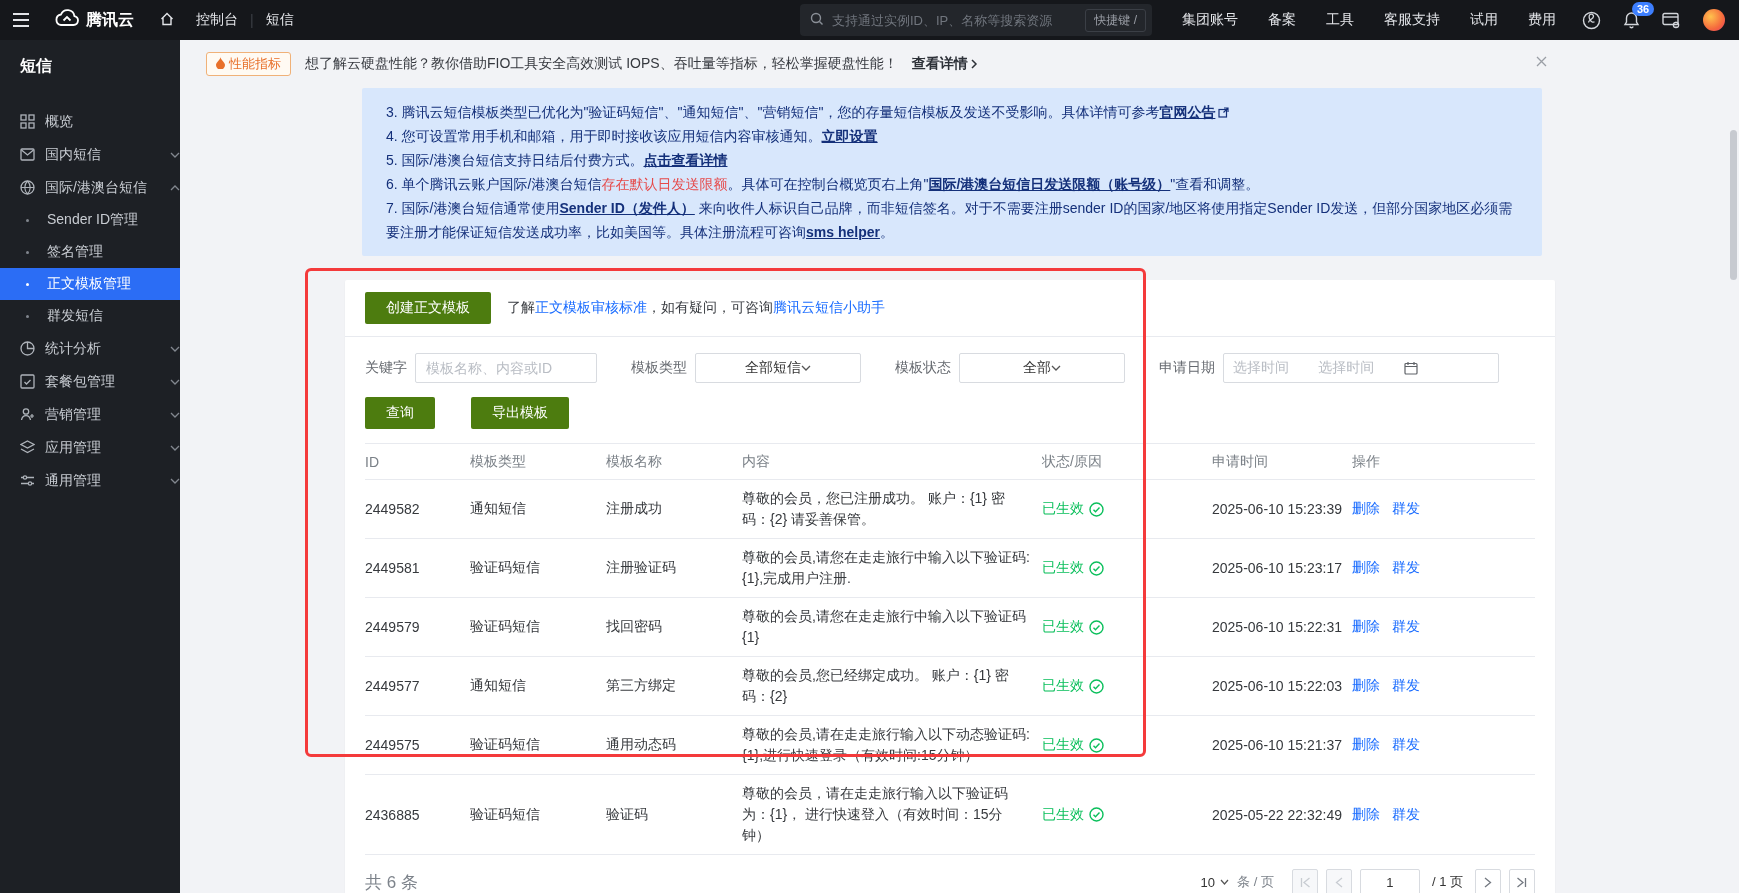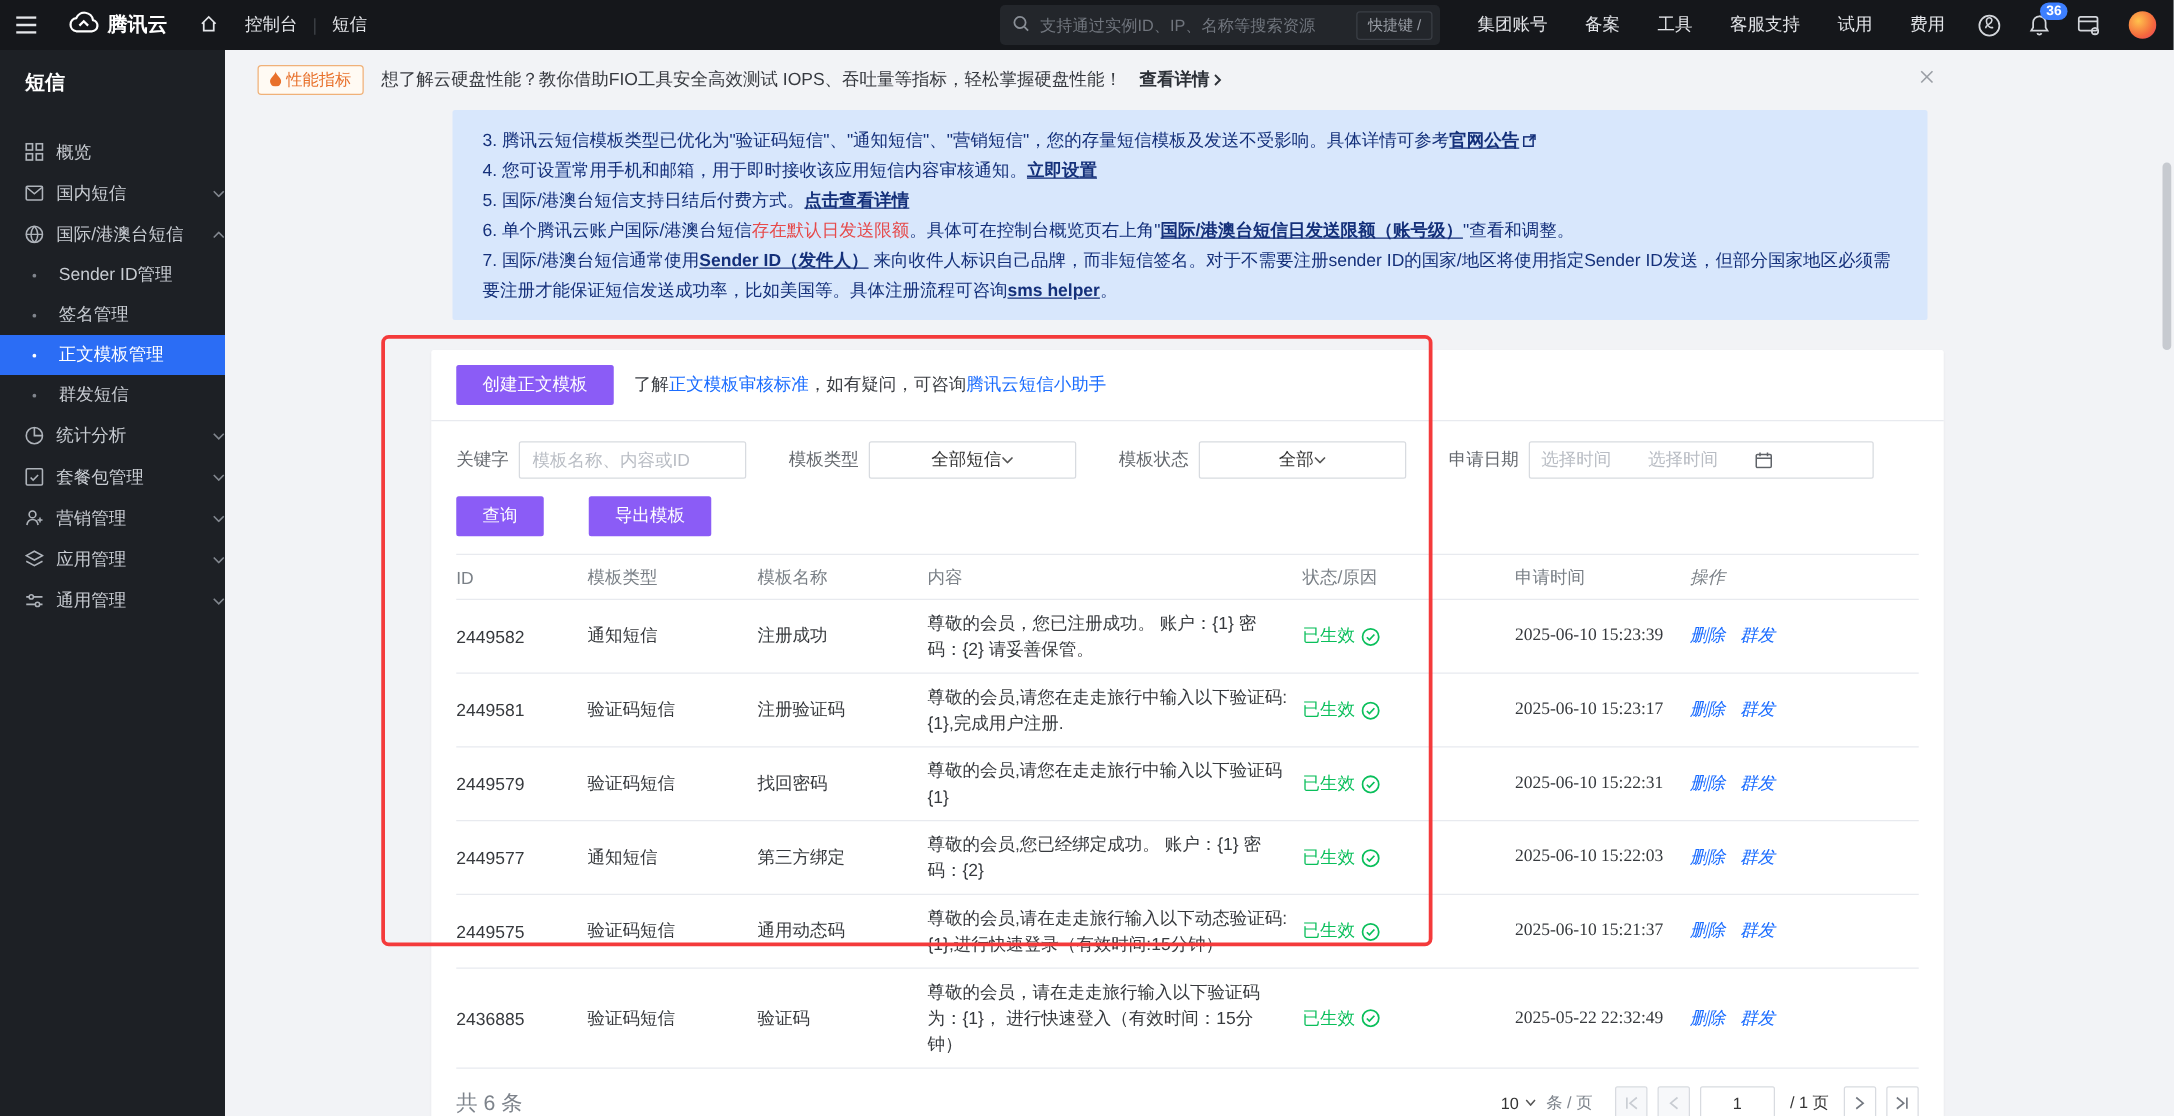--- a/index.html
+++ b/index.html
@@ -47,21 +47,21 @@
   .banner-close { position:absolute; right:192px; top:16px; color:#9a9ea5; cursor:pointer; display:flex; }
 
   .notice { margin-left:182px; width:1180px; background:#d8e7fc; border-radius:2px; padding:12px 24px; color:#14307a; line-height:24px; font-size:14px; }
   .notice a { color:#14307a; font-weight:700; text-decoration:underline; cursor:pointer; }
   .notice .red { color:#e64a4a; }
   .ext-ic { display:inline-flex; vertical-align:-1px; margin-left:3px; color:#14307a; }
 
   
   .card { position:relative; margin:24px 0 0 165px; width:1210px; background:#fff; border-radius:2px; box-shadow:0 1px 2px rgba(0,0,0,.05); }
   .card-top { display:flex; align-items:center; padding:12px 20px; }
-  .btn { background:#8b5cf6; color:#fff; border:none; font-size:14px; font-family:inherit; padding:7px 21px; border-radius:2px; cursor:pointer; white-space:nowrap; }
+  .btn { background:#4d7c0f; color:#fff; border:none; font-size:14px; font-family:inherit; padding:7px 21px; border-radius:2px; cursor:pointer; white-space:nowrap; }
   .tip { margin-left:16px; color:#3a3d42; }
   .tip a { color:#1a6cff; text-decoration:none; cursor:pointer; }
   .divider { height:1px; background:#e8eaef; }
 
   .filters { display:flex; align-items:center; padding:16px 20px 0; }
   .f-label { color:#65696f; margin-right:8px; white-space:nowrap; }
   .f-gap { width:34px; flex:none; }
   .input-box { width:182px; height:30px; border:1px solid #d8dbe0; border-radius:2px; padding:0 10px; font-size:14px; font-family:inherit; color:#333; outline:none; }
   .input-box::placeholder { color:#b9bdc4; }
   .select-box { width:166px; height:30px; border:1px solid #d8dbe0; border-radius:2px; background:#fff; display:flex; align-items:center; justify-content:center; padding:0 9px; color:#333; cursor:pointer; }
@@ -75,22 +75,22 @@
   .table { margin:14px 20px 0; border-top:1px solid #e8eaef; }
   .trow { display:flex; align-items:center; border-bottom:1px solid #e8eaef; min-height:42px; padding:8px 0; color:#36393d; }
   .thead { min-height:36px; padding:0; color:#7a8087; }
   .cell { padding-right:12px; }
   .c-id { width:105px; flex:none; }
   .c-type { width:136px; flex:none; }
   .c-name { width:136px; flex:none; }
   .c-content { width:300px; flex:none; line-height:21px; }
   .c-status { width:170px; flex:none; display:flex; align-items:center; gap:5px; }
   .tbody .c-status { color:#0abf5b; }
-  .c-time { width:140px; flex:none; white-space:nowrap;font-family:Liberation Serif, serif; }
-  .c-ops { flex:1; display:flex; gap:12px;font-style:italic; }
+  .c-time { width:140px; flex:none; white-space:nowrap; }
+  .c-ops { flex:1; display:flex; gap:12px; }
   .c-ops a { color:#1a6cff; text-decoration:none; cursor:pointer; white-space:nowrap; }
 
   .pager { display:flex; align-items:center; padding:14px 20px 16px; }
   .pg-total { color:#7d838b; font-size:17px; }
   .pg-right { margin-left:auto; display:flex; align-items:center; gap:8px; font-size:13px; }
   .pg-size { display:flex; align-items:center; gap:5px; color:#333; cursor:pointer; }
   .pg-unit { color:#7d838b; margin-right:10px; }
   .pg-btn { width:26px; height:26px; border:1px solid #d8dbe0; border-radius:2px; background:#fff; display:flex; align-items:center; justify-content:center; color:#737880; cursor:pointer; }
   .pg-btn.disabled { color:#c8ccd2; background:#f7f8fa; cursor:default; }
   .pg-input { width:60px; height:26px; border:1px solid #d8dbe0; border-radius:2px; text-align:center; font-size:13px; font-family:inherit; color:#333; outline:none; }

